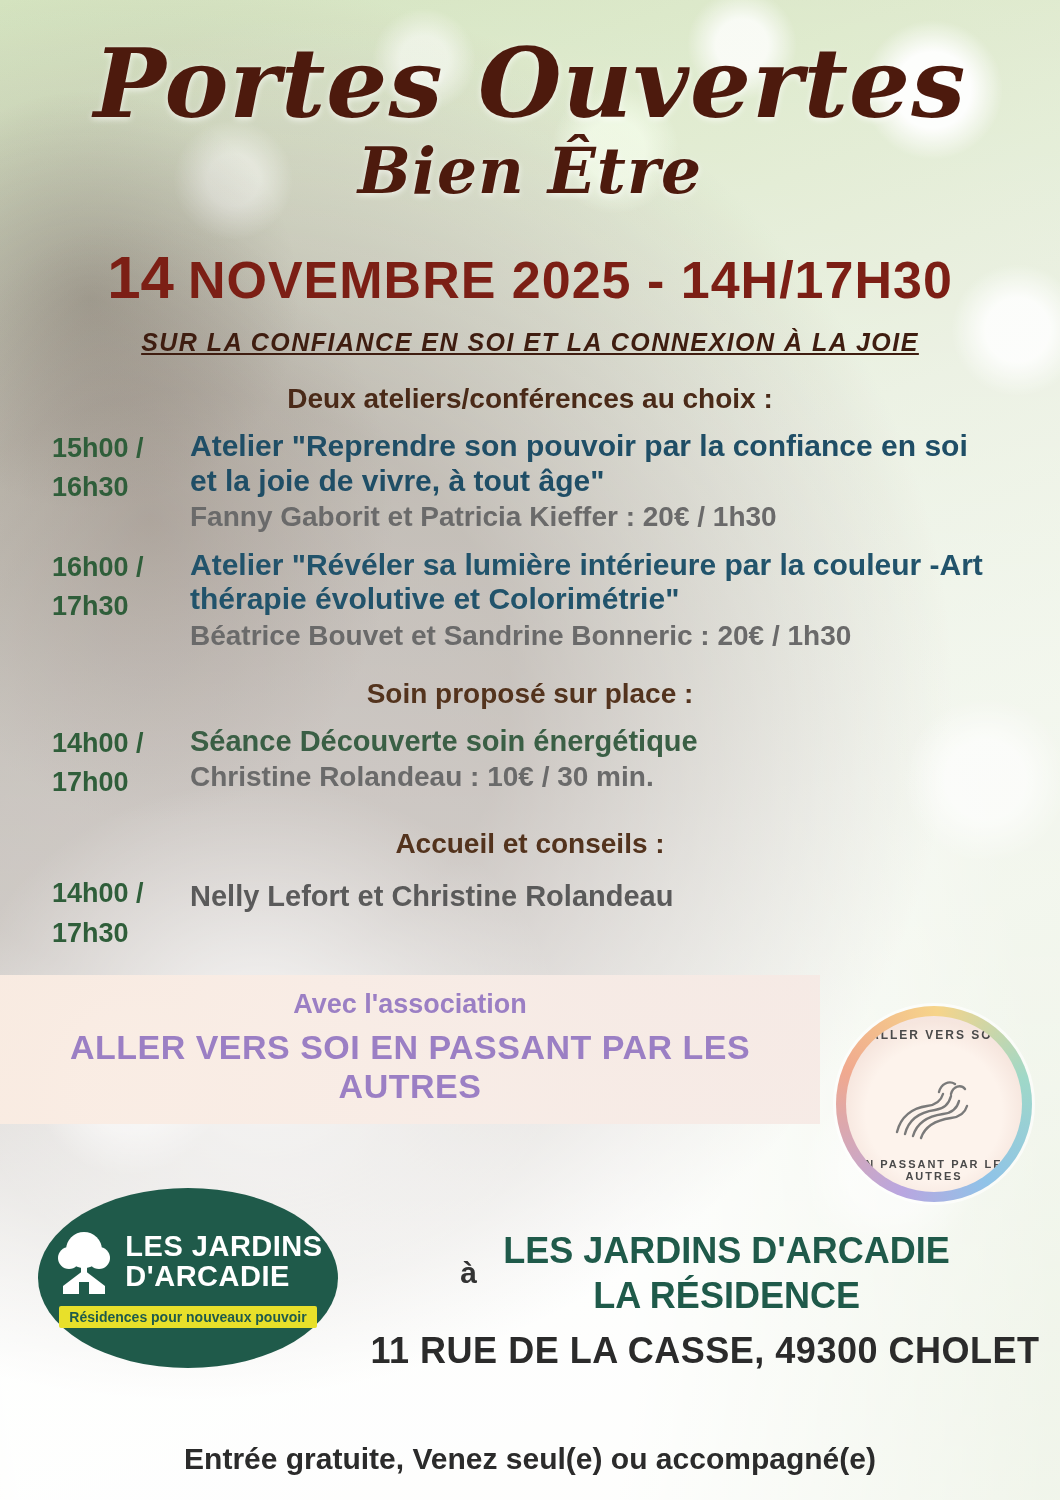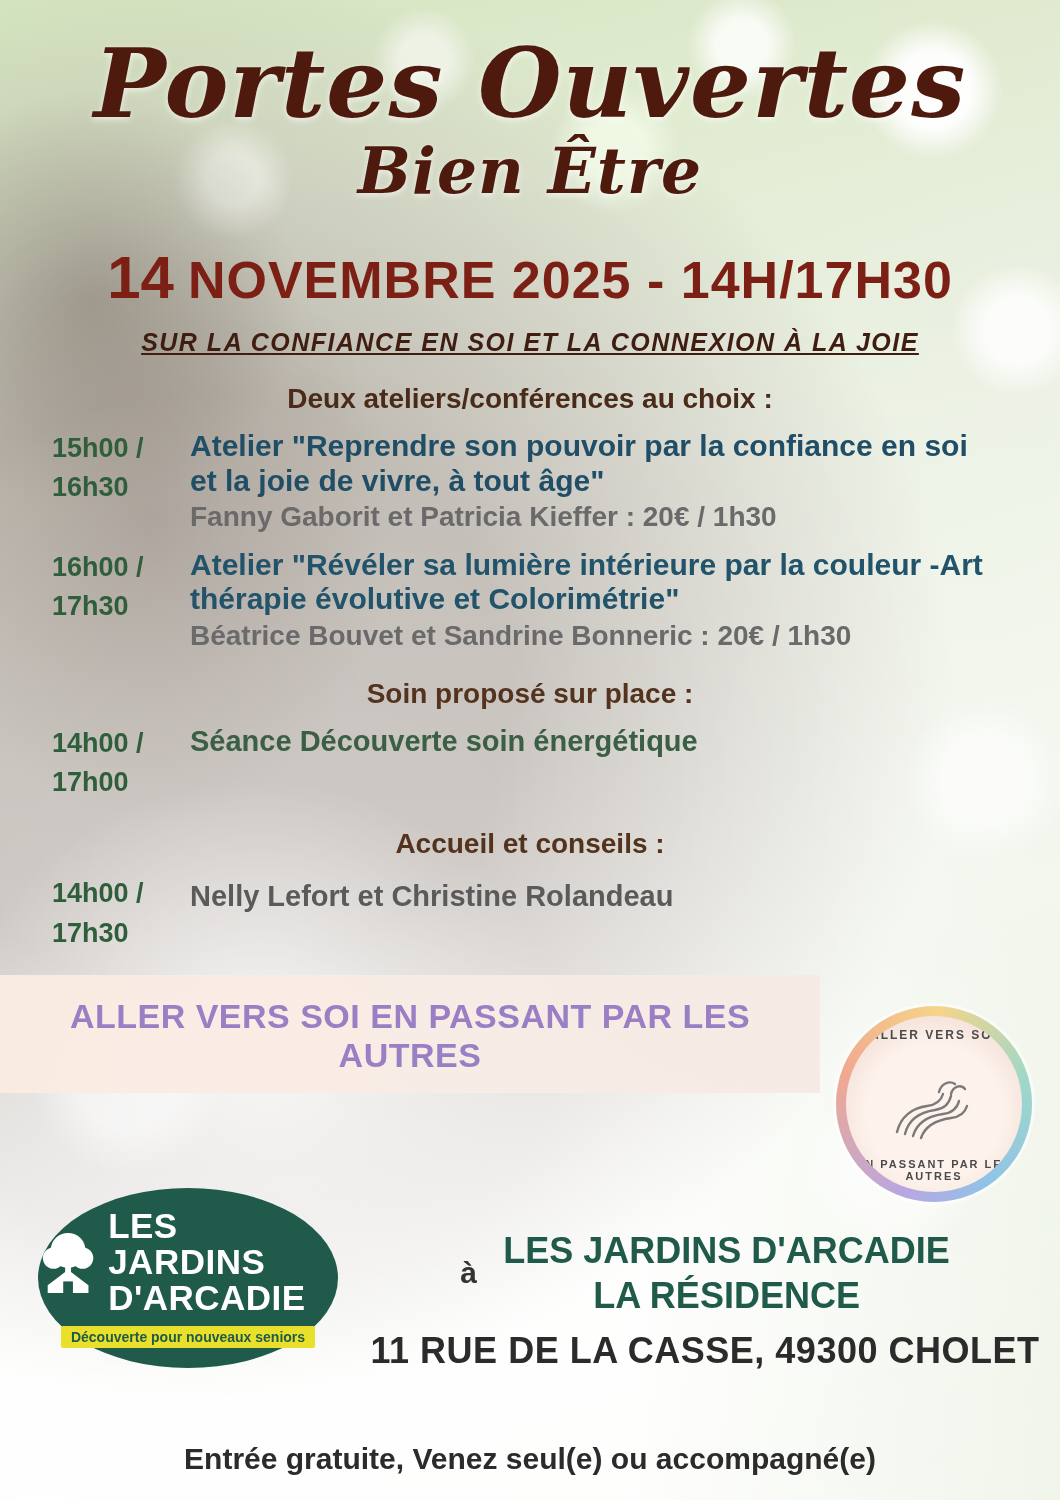--- a/index.html
+++ b/index.html
@@ -238,21 +238,21 @@
     justify-content: center;
   }
   .arcadie-row {
     display: flex;
     align-items: center;
     gap: 10px;
   }
   .arcadie-text {
     color: #ffffff;
     font-weight: bold;
-    font-size: 35px;
+    font-size: 29px;
     line-height: 1.02;
     letter-spacing: 0.5px;
   }
   .arcadie-sub {
     margin-top: 10px;
     background: #e8e02a;
     color: #1f5a4a;
     font-weight: bold;
     font-size: 14px;
     padding: 3px 10px;
@@ -347,35 +347,37 @@
     </div>
 
     <div class="section-head brown2">Soin proposé sur place :</div>
     <div class="entry">
       <div class="times">
         <div>14h00 /</div>
         <div>17h00</div>
       </div>
       <div class="details">
         <div class="soin-title">Séance Découverte soin énergétique</div>
+        <div class="soin-person">Christine Rolandeau : 10€ / 30 min.</div>
       </div>
     </div>
 
     <div class="section-head brown2">Accueil et conseils :</div>
     <div class="entry">
       <div class="times">
         <div>14h00 /</div>
         <div>17h30</div>
       </div>
       <div class="details">
         <div class="accueil-names">Nelly Lefort et Christine Rolandeau</div>
       </div>
     </div>
 
     <div class="assoc-band">
+      <div class="assoc-small">Avec l'association</div>
       <div class="assoc-big">ALLER VERS SOI EN PASSANT PAR LES AUTRES</div>
     </div>
 
     <div class="round-logo">
       <div class="inner">
         <div class="logo-arc-top">ALLER VERS SOI</div>
         <svg class="hands" width="110" height="80" viewBox="0 0 110 80">
           <g fill="none" stroke="#7a7a7a" stroke-width="2.4" stroke-linecap="round" stroke-linejoin="round">
             <path d="M18 64 C22 48, 34 40, 48 38 C56 37, 62 33, 64 26"></path>
             <path d="M26 66 C30 50, 42 44, 56 42 C64 41, 70 36, 72 28"></path>
@@ -397,21 +399,21 @@
           <circle cx="46" cy="30" r="11" fill="#ffffff"></circle>
           <rect x="28" y="34" width="6" height="22" fill="#ffffff"></rect>
           <path d="M10 58 L31 42 L52 58 L52 66 L10 66 Z" fill="#ffffff"></path>
           <rect x="26" y="54" width="10" height="12" fill="#1f5a4a"></rect>
         </svg>
         <div class="arcadie-text">
           <div>LES JARDINS</div>
           <div>D'ARCADIE</div>
         </div>
       </div>
-      <div class="arcadie-sub">Découverte pour nouveaux seniors</div>
+      <div class="arcadie-sub">Résidences pour nouveaux pouvoir</div>
     </div>
 
     <div class="addr-block">
       <span class="addr-a">à</span>
       <span class="addr-name">
         <span style="display:block">LES JARDINS D'ARCADIE</span>
         <span style="display:block">LA RÉSIDENCE</span>
       </span>
       <div class="addr-street">11 RUE DE LA CASSE, 49300 CHOLET</div>
     </div>

